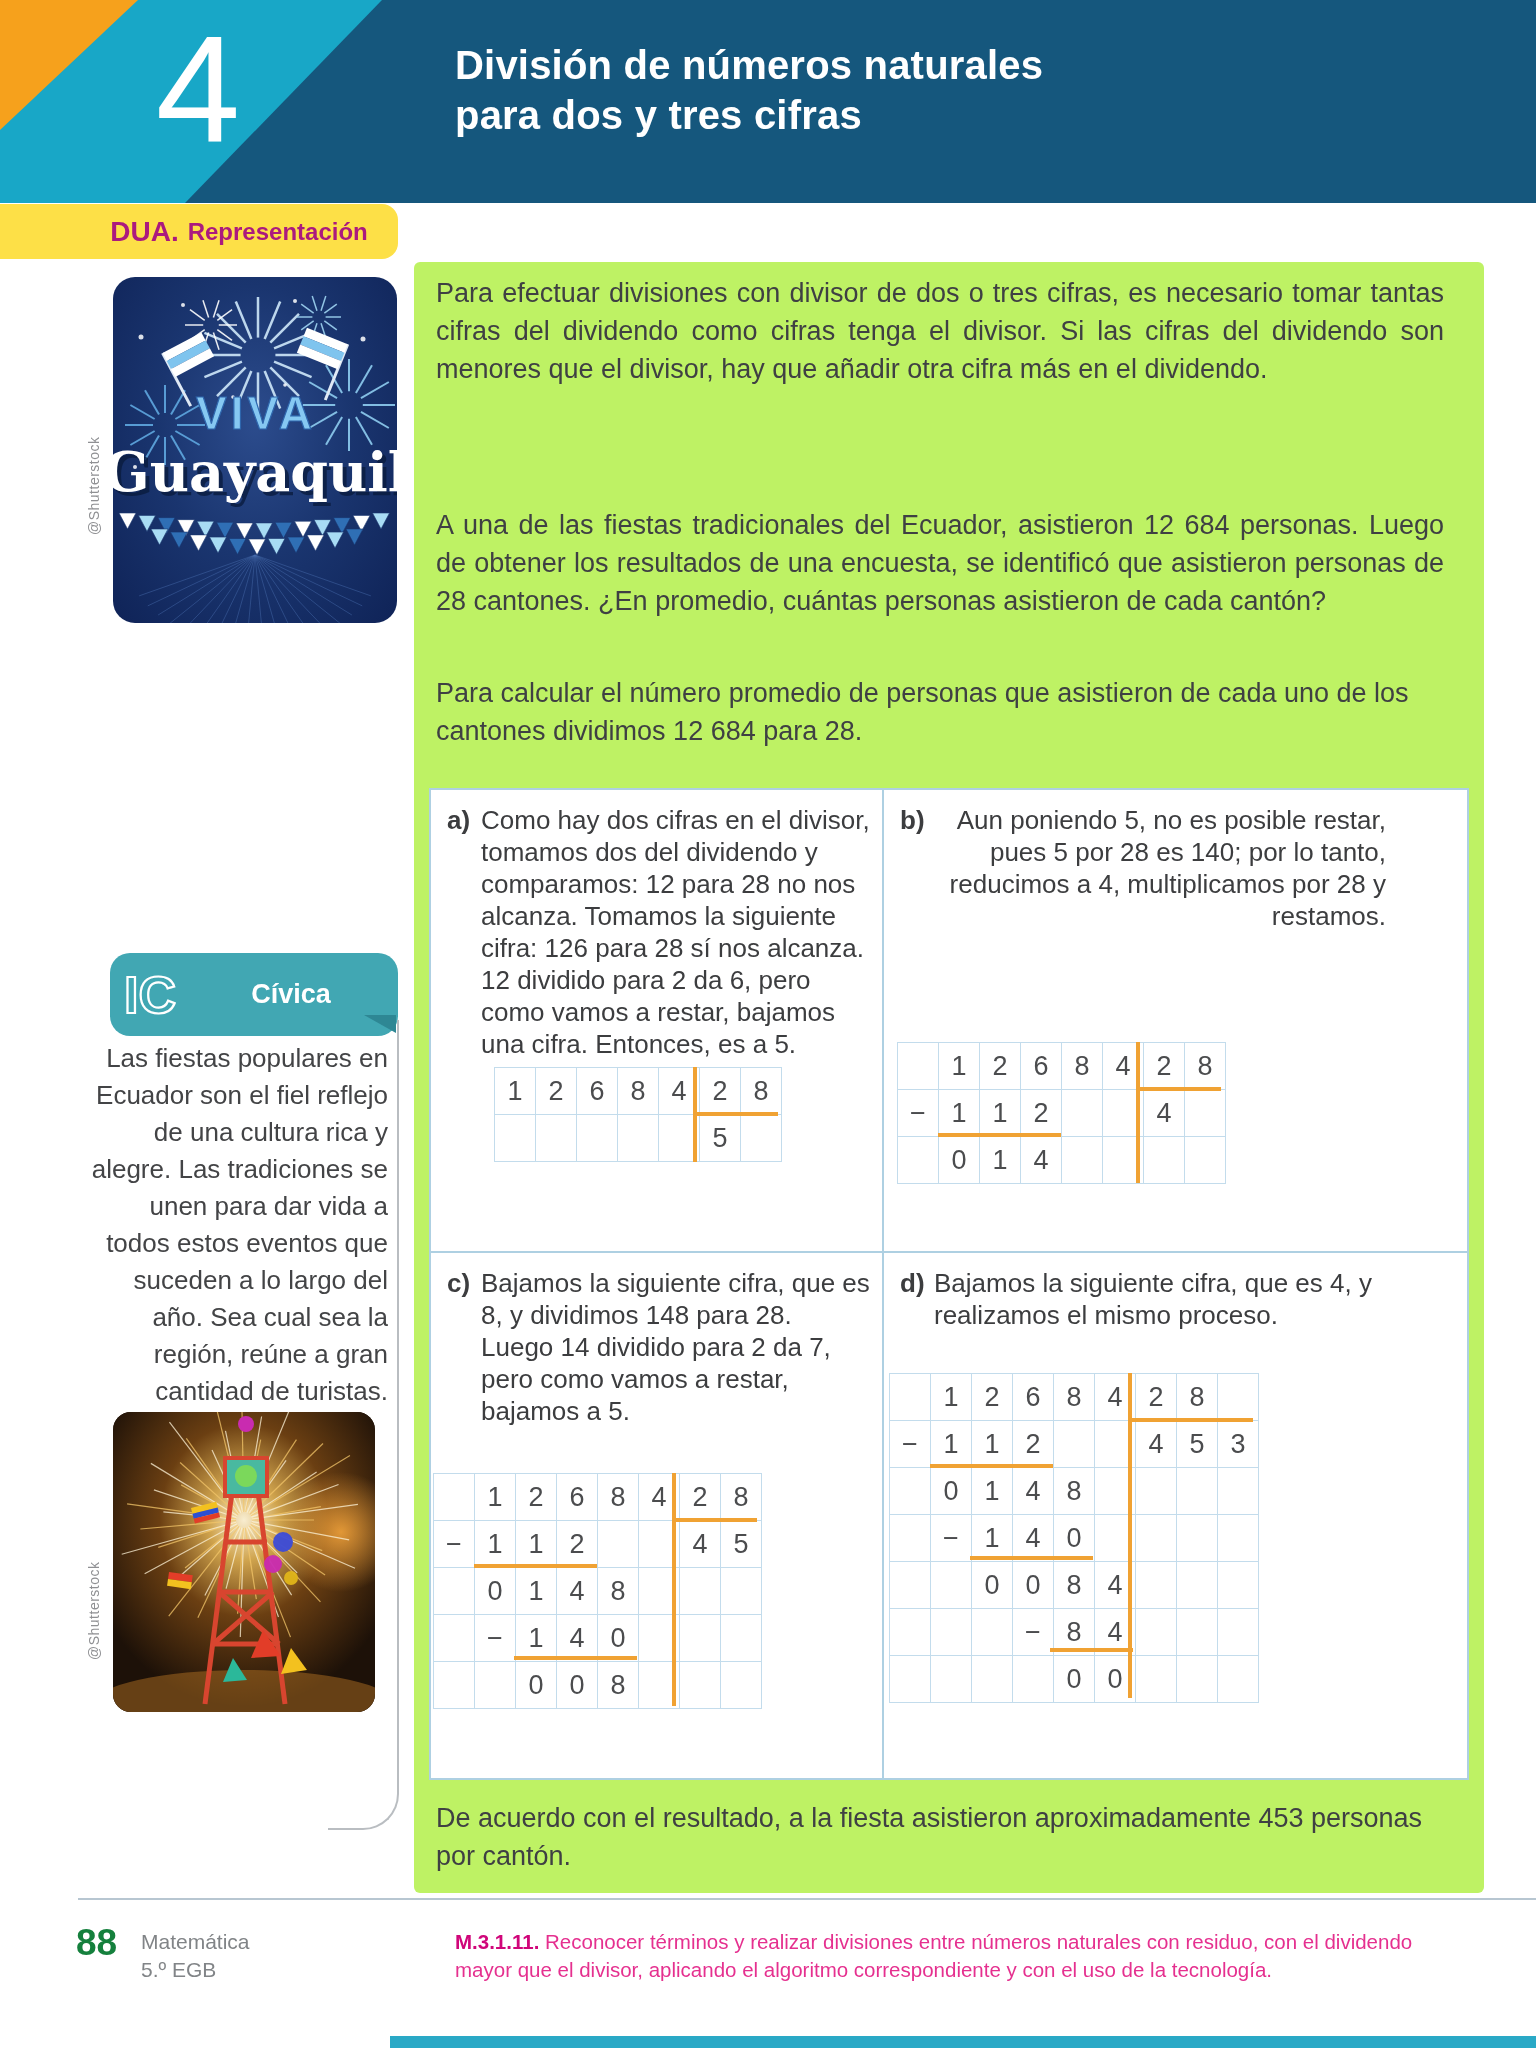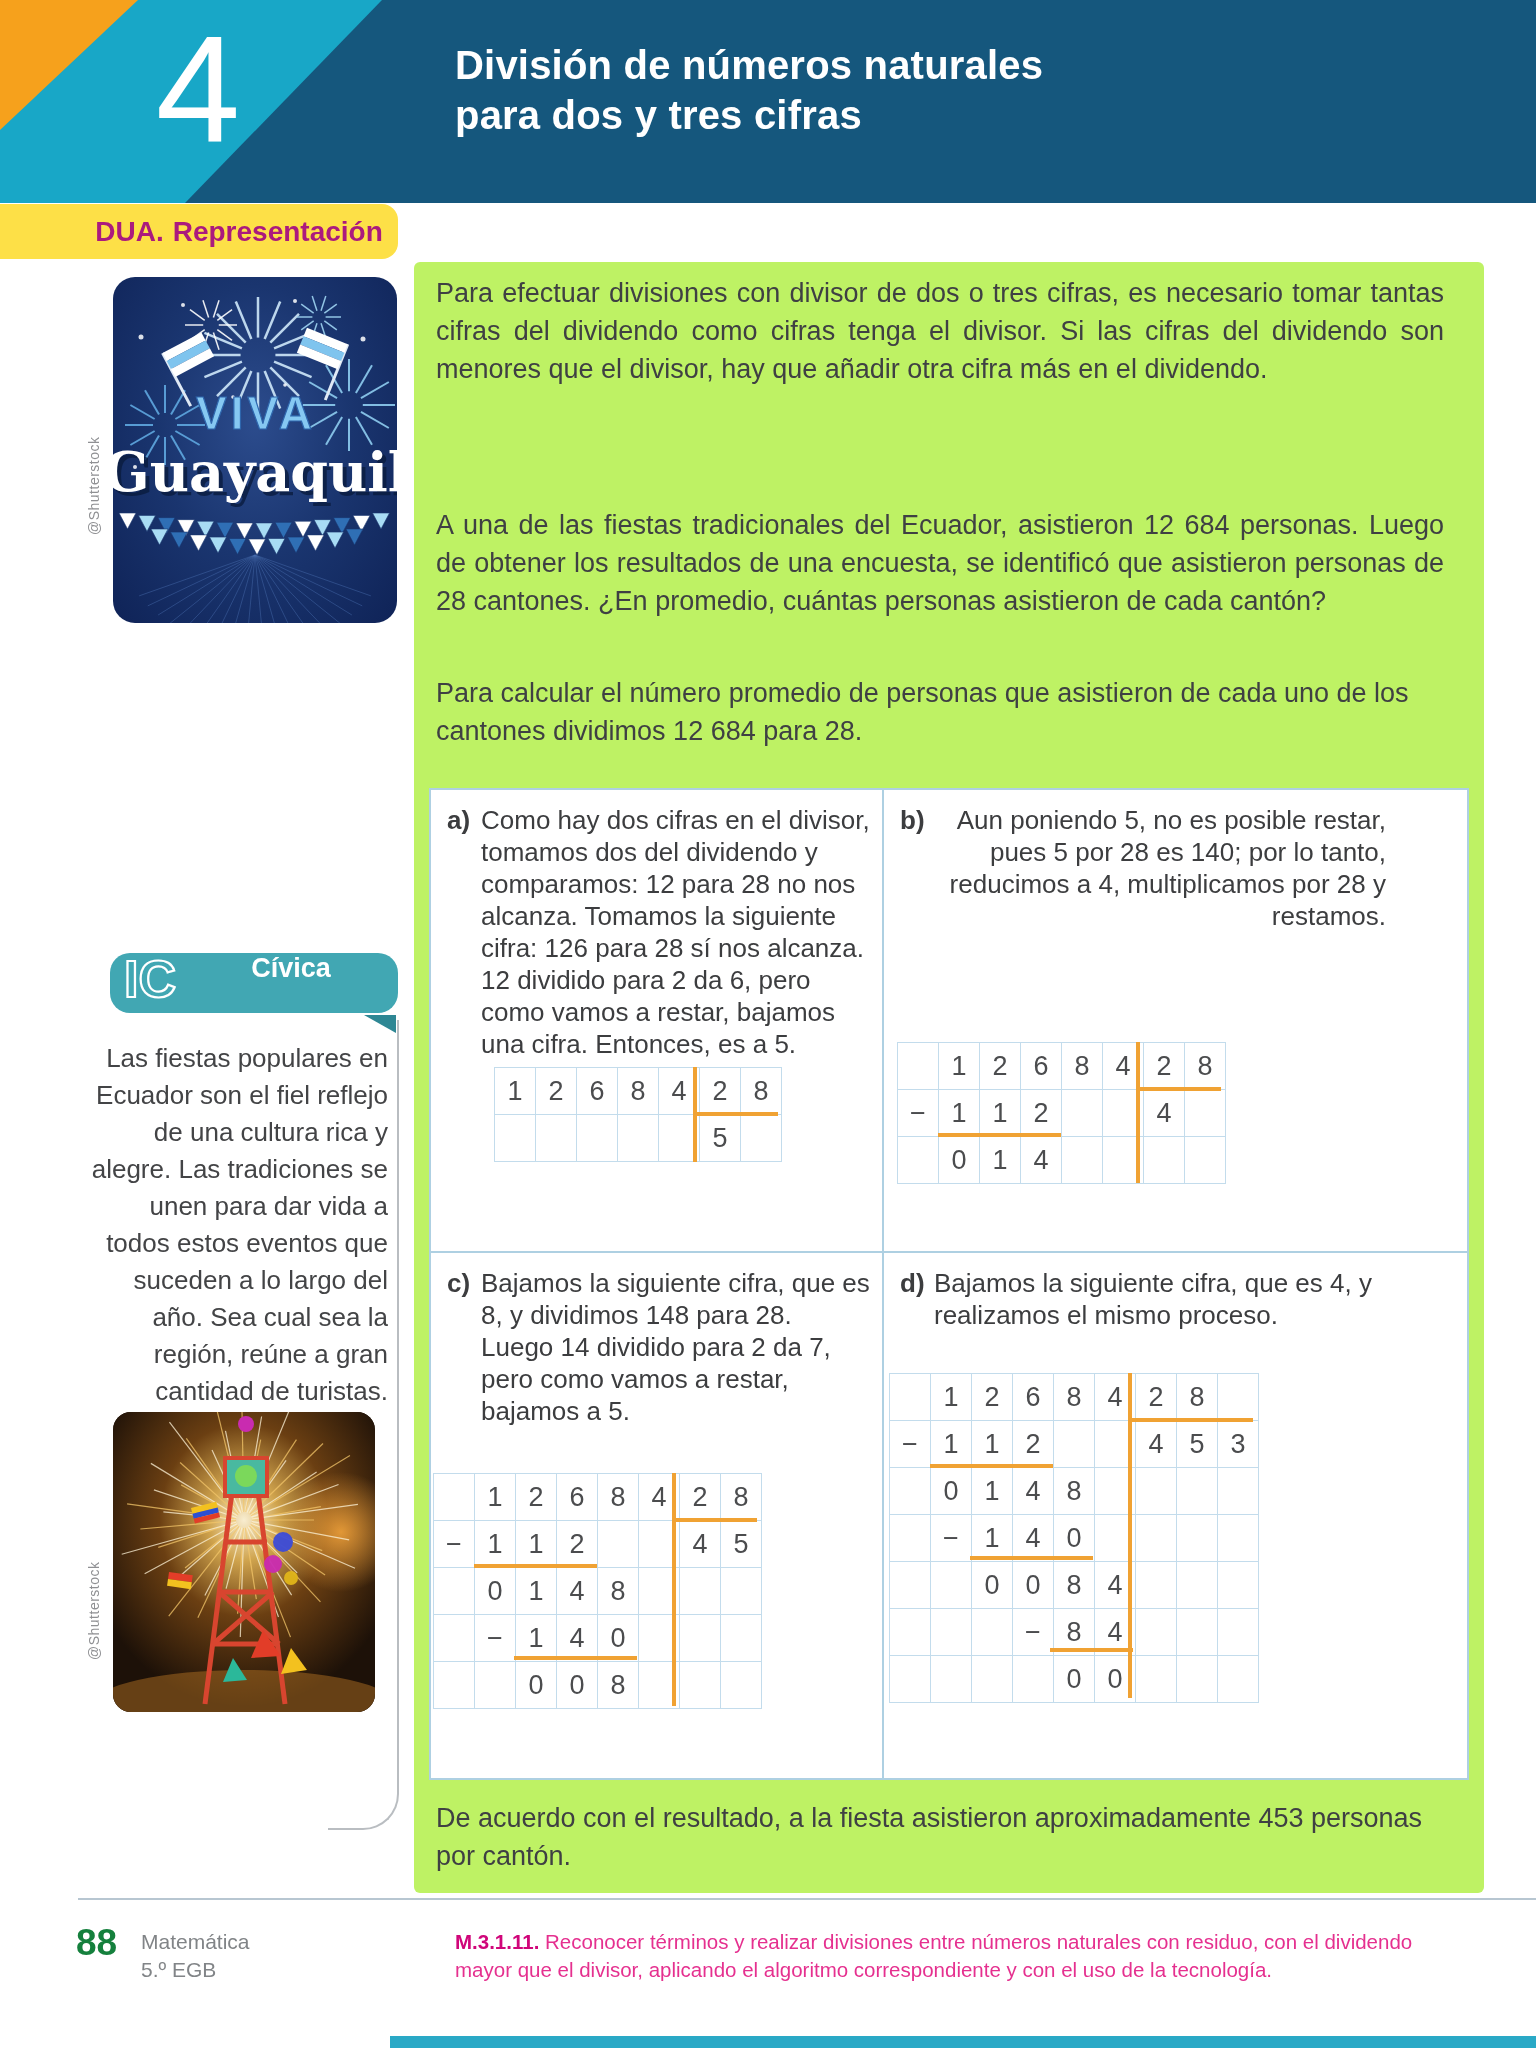--- a/index.html
+++ b/index.html
@@ -15,36 +15,36 @@
   .unit-number{position:absolute;left:118px;top:-6px;width:160px;text-align:center;
                font-size:152px;font-weight:500;color:#ffffff;line-height:1.25;}
   .title{position:absolute;left:455px;top:40px;color:#ffffff;font-weight:bold;
          font-size:40px;line-height:50px;letter-spacing:.2px;}
 
   
   .dua-banner{position:absolute;left:0;top:204px;width:398px;height:55px;background:#fde047;
               border-radius:0 16px 16px 0;display:flex;align-items:center;justify-content:center;
               padding-left:80px;box-sizing:border-box;}
   .dua-banner .b1{color:#ab1a7e;font-weight:800;font-size:28px;}
-  .dua-banner .b2{color:#ab1a7e;font-weight:700;font-size:28px;margin-left:9px;}
+  .dua-banner .b2{color:#ab1a7e;font-weight:700;font-size:24px;margin-left:9px;}
 
   
   .credit-vert{position:absolute;width:20px;color:#8f9093;font-size:14px;letter-spacing:.5px;
                writing-mode:vertical-rl;transform:rotate(180deg);text-align:left;}
   .credit1{left:86px;top:285px;height:250px;}
   .credit2{left:86px;top:1420px;height:240px;}
   .img1{position:absolute;left:113px;top:277px;width:284px;height:346px;border-radius:22px;overflow:hidden;
         background:radial-gradient(ellipse at 50% 42%,#2c4c8d 0%,#1a356f 48%,#0f2357 100%);}
   .caption1{position:absolute;left:103px;top:650px;width:294px;text-align:right;
             font-size:24px;line-height:33px;color:#4c4d4f;}
   .tri-up{display:inline-block;width:0;height:0;border-left:14px solid transparent;
           border-right:14px solid transparent;border-bottom:17px solid #2aa2d8;
           vertical-align:middle;margin-left:10px;}
-  .civica-badge{position:absolute;left:110px;top:953px;width:288px;height:60px;background:#41a7b3;
-                border-radius:20px;display:flex;}
+  .civica-badge{position:absolute;left:110px;top:953px;width:288px;height:83px;background:#41a7b3;
+                border-radius:20px;display:flex;align-items:center;}
   .civica-badge .logo{margin-left:10px;}
   .civica-badge .lbl{flex:1;text-align:center;color:#ffffff;font-weight:bold;font-size:27px;
                      padding-right:22px;}
   .civica-notch{position:absolute;left:364px;top:1015px;width:0;height:0;
                 border-left:32px solid transparent;border-top:18px solid #2e8794;}
   .civica-border{position:absolute;left:328px;top:1020px;width:69px;height:808px;
                  border-right:2px solid #b9bdc1;border-bottom:2px solid #b9bdc1;
                  border-bottom-right-radius:36px;}
   .civica-text{position:absolute;left:84px;top:1040px;width:304px;text-align:right;
                font-size:26px;line-height:37px;color:#434446;}

